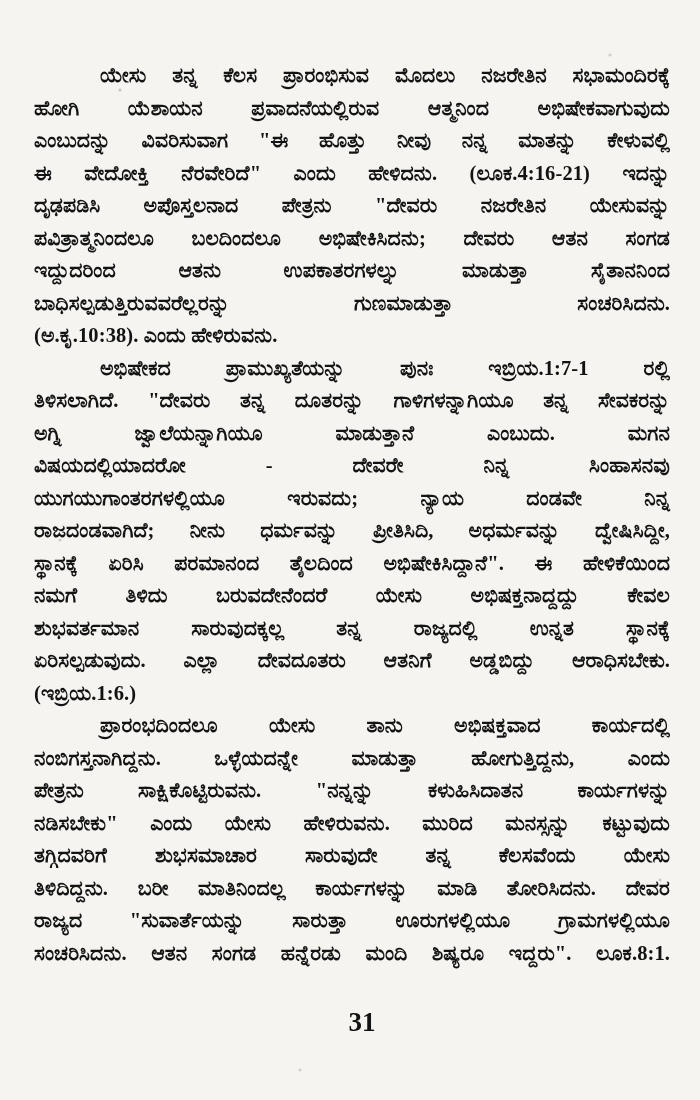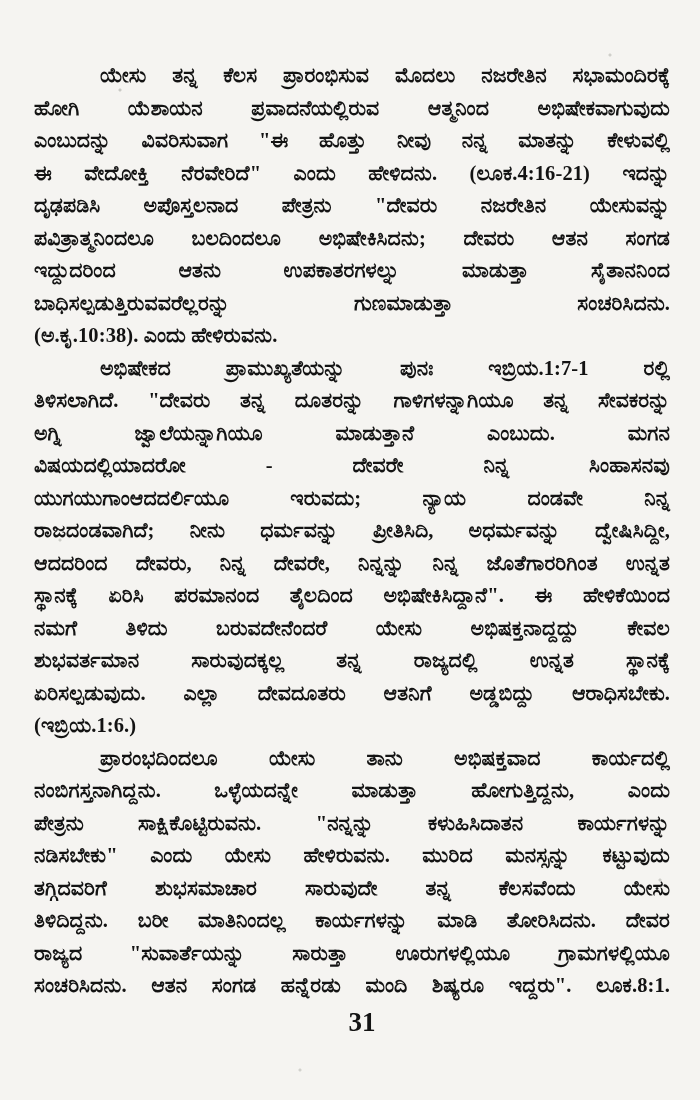--- a/index.html
+++ b/index.html
@@ -79,23 +79,22 @@
       <div class="line">ಇದ್ದುದರಿಂದ ಆತನು ಉಪಕಾತರಗಳಲ್ನು ಮಾಡುತ್ತಾ ಸೈತಾನನಿಂದ</div>
       <div class="line">ಬಾಧಿಸಲ್ಪಡುತ್ತಿರುವವರೆಲ್ಲರನ್ನು ಗುಣಮಾಡುತ್ತಾ ಸಂಚರಿಸಿದನು.</div>
       <div class="line end">(ಅ.ಕೃ.10:38). ಎಂದು ಹೇಳಿರುವನು.</div>
     </div>
 
     <div>
       <div class="line first">ಅಭಿಷೇಕದ ಪ್ರಾಮುಖ್ಯತೆಯನ್ನು ಪುನಃ ಇಬ್ರಿಯ.1:7-1 ರಲ್ಲಿ</div>
       <div class="line">ತಿಳಿಸಲಾಗಿದೆ. "ದೇವರು ತನ್ನ ದೂತರನ್ನು ಗಾಳಿಗಳನ್ನಾಗಿಯೂ ತನ್ನ ಸೇವಕರನ್ನು</div>
       <div class="line">ಅಗ್ನಿ ಜ್ವಾಲೆಯನ್ನಾಗಿಯೂ ಮಾಡುತ್ತಾನೆ ಎಂಬುದು. ಮಗನ</div>
       <div class="line">ವಿಷಯದಲ್ಲಿಯಾದರೋ - ದೇವರೇ ನಿನ್ನ ಸಿಂಹಾಸನವು</div>
-      <div class="line">ಯುಗಯುಗಾಂಆದದರ್ಲಿಯೂ ಇರುವದು; ನ್ಯಾಯ ದಂಡವೇ ನಿನ್ನ</div>
+      <div class="line">ಯುಗಯುಗಾಂತರಗಳಲ್ಲಿಯೂ ಇರುವದು; ನ್ಯಾಯ ದಂಡವೇ ನಿನ್ನ</div>
       <div class="line">ರಾಜದಂಡವಾಗಿದೆ; ನೀನು ಧರ್ಮವನ್ನು ಪ್ರೀತಿಸಿದಿ, ಅಧರ್ಮವನ್ನು ದ್ವೇಷಿಸಿದ್ದೀ,</div>
-      <div class="line">ಆದದರಿಂದ ದೇವರು, ನಿನ್ನ ದೇವರೇ, ನಿನ್ನನ್ನು ನಿನ್ನ ಜೊತೆಗಾರರಿಗಿಂತ ಉನ್ನತ</div>
       <div class="line">ಸ್ಥಾನಕ್ಕೆ ಏರಿಸಿ ಪರಮಾನಂದ ತೈಲದಿಂದ ಅಭಿಷೇಕಿಸಿದ್ದಾನೆ". ಈ ಹೇಳಿಕೆಯಿಂದ</div>
       <div class="line">ನಮಗೆ ತಿಳಿದು ಬರುವದೇನೆಂದರೆ ಯೇಸು ಅಭಿಷಕ್ತನಾದ್ದದ್ದು ಕೇವಲ</div>
       <div class="line">ಶುಭವರ್ತಮಾನ ಸಾರುವುದಕ್ಕಲ್ಲ ತನ್ನ ರಾಜ್ಯದಲ್ಲಿ ಉನ್ನತ ಸ್ಥಾನಕ್ಕೆ</div>
       <div class="line">ಏರಿಸಲ್ಪಡುವುದು. ಎಲ್ಲಾ ದೇವದೂತರು ಆತನಿಗೆ ಅಡ್ಡಬಿದ್ದು ಆರಾಧಿಸಬೇಕು.</div>
       <div class="line end">(ಇಬ್ರಿಯ.1:6.)</div>
     </div>
 
     <div>
       <div class="line first">ಪ್ರಾರಂಭದಿಂದಲೂ ಯೇಸು ತಾನು ಅಭಿಷಕ್ತವಾದ ಕಾರ್ಯದಲ್ಲಿ</div>
       <div class="line">ನಂಬಿಗಸ್ತನಾಗಿದ್ದನು. ಒಳ್ಳೆಯದನ್ನೇ ಮಾಡುತ್ತಾ ಹೋಗುತ್ತಿದ್ದನು, ಎಂದು</div>

